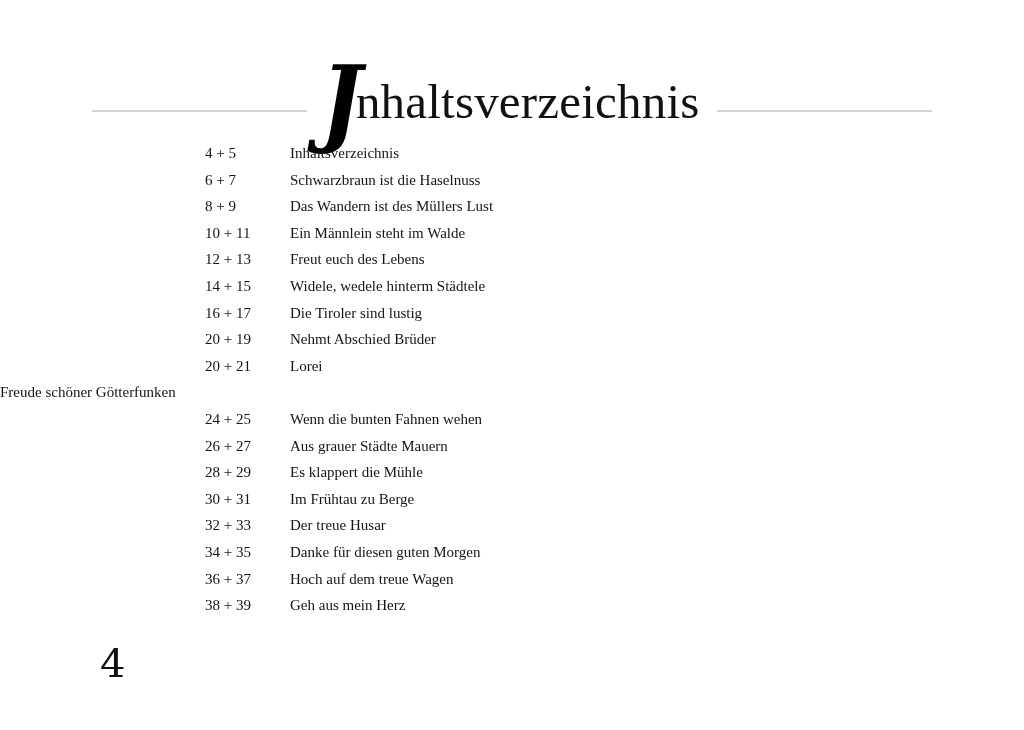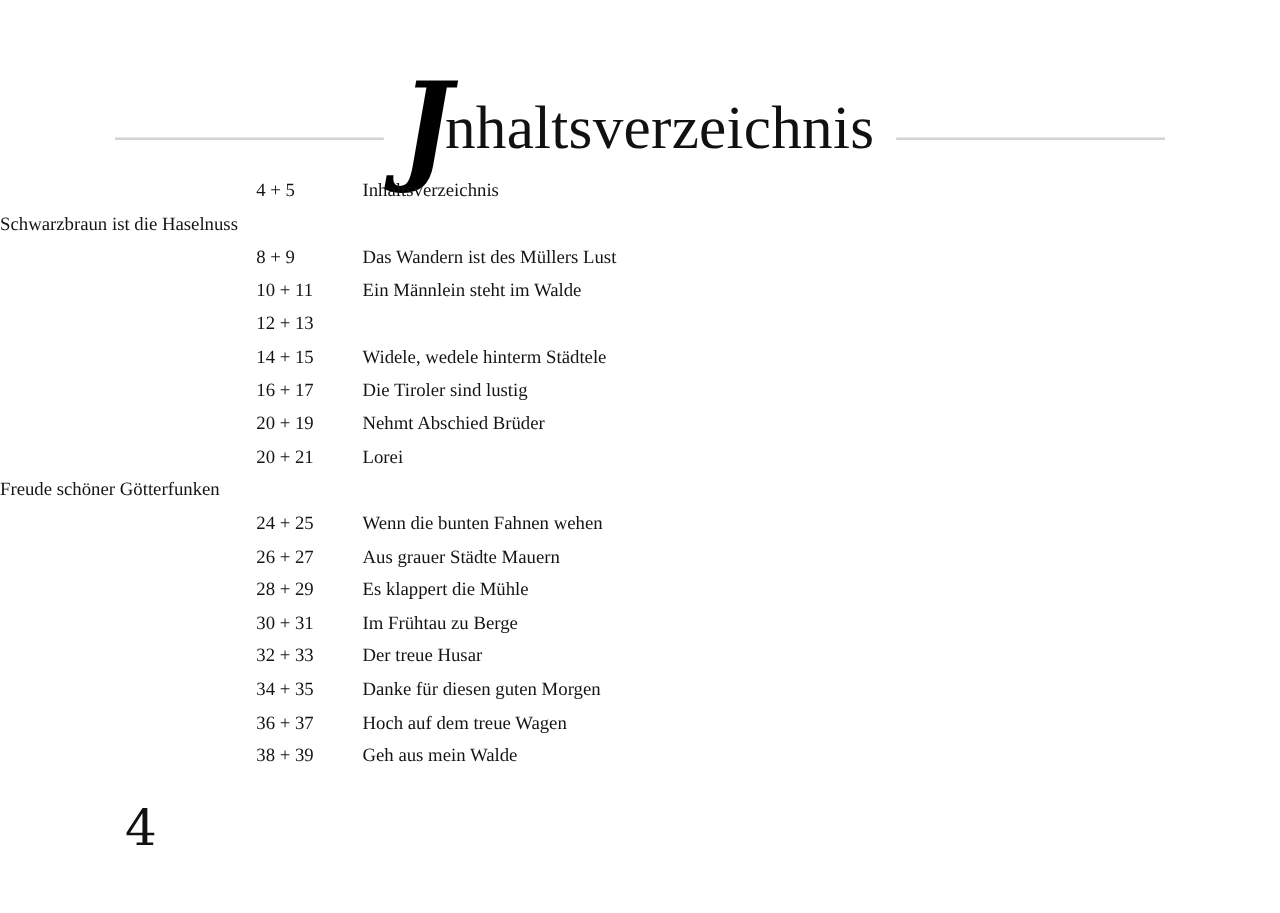--- a/index.html
+++ b/index.html
@@ -135,32 +135,34 @@
       </div>
     </div>
   </div>
 
   <div class="toc" id="toc-list">
       <div class="toc-row">
         <span class="toc-pages">4 + 5</span>
         <span class="toc-title">Inhaltsverzeichnis</span>
       </div>
       <div class="toc-row">
+        <span class="toc-pages">6 + 7</span>
         <span class="toc-title">Schwarzbraun ist die Haselnuss</span>
       </div>
       <div class="toc-row">
         <span class="toc-pages">8 + 9</span>
         <span class="toc-title">Das Wandern ist des Müllers Lust</span>
       </div>
       <div class="toc-row">
         <span class="toc-pages">10 + 11</span>
         <span class="toc-title">Ein Männlein steht im Walde</span>
       </div>
       <div class="toc-row">
         <span class="toc-pages">12 + 13</span>
+        <span class="toc-title">Freut euch des Lebens</span>
       </div>
       <div class="toc-row">
         <span class="toc-pages">14 + 15</span>
         <span class="toc-title">Widele, wedele hinterm Städtele</span>
       </div>
       <div class="toc-row">
         <span class="toc-pages">16 + 17</span>
         <span class="toc-title">Die Tiroler sind lustig</span>
       </div>
       <div class="toc-row">
@@ -197,19 +199,19 @@
       <div class="toc-row">
         <span class="toc-pages">34 + 35</span>
         <span class="toc-title">Danke für diesen guten Morgen</span>
       </div>
       <div class="toc-row">
         <span class="toc-pages">36 + 37</span>
         <span class="toc-title">Hoch auf dem treue Wagen</span>
       </div>
       <div class="toc-row">
         <span class="toc-pages">38 + 39</span>
-        <span class="toc-title">Geh aus mein Walde</span>
+        <span class="toc-title">Geh aus mein Herz</span>
       </div>
     </div>
 
   <div class="folio">4</div>
 
 </div>
 
 </body></html>

